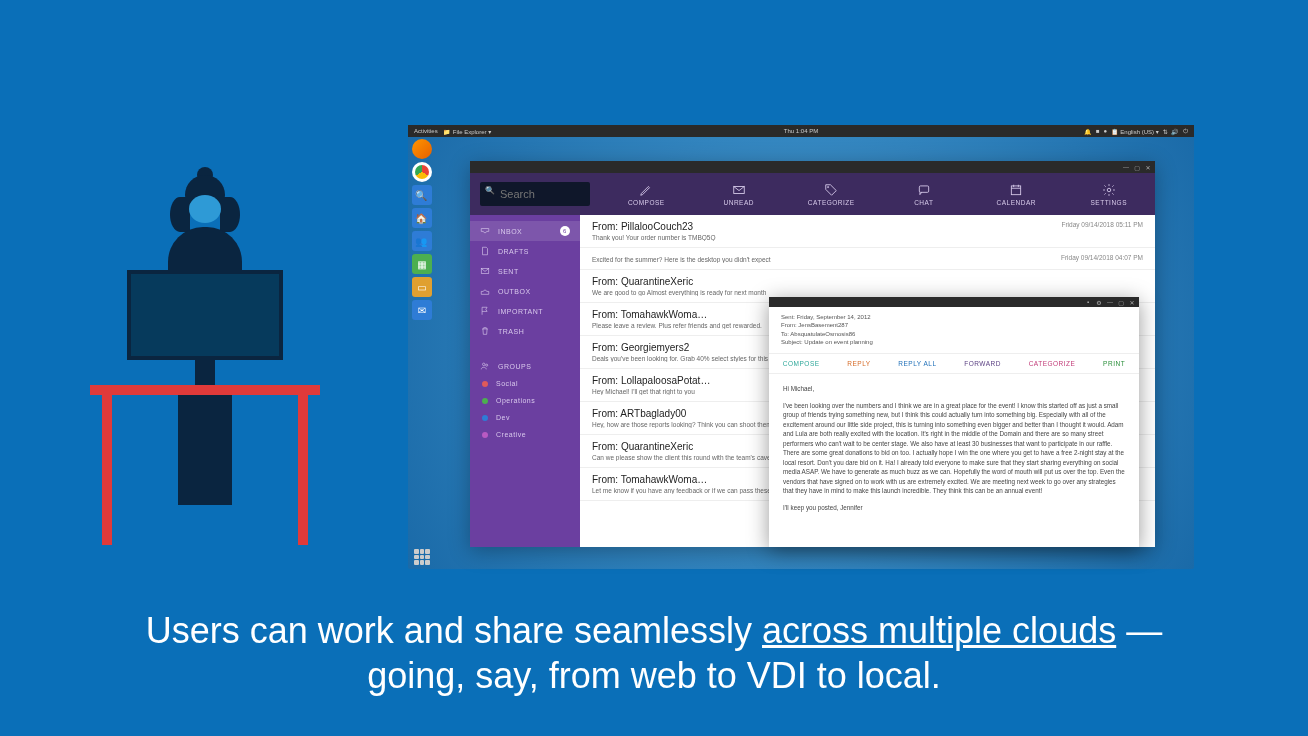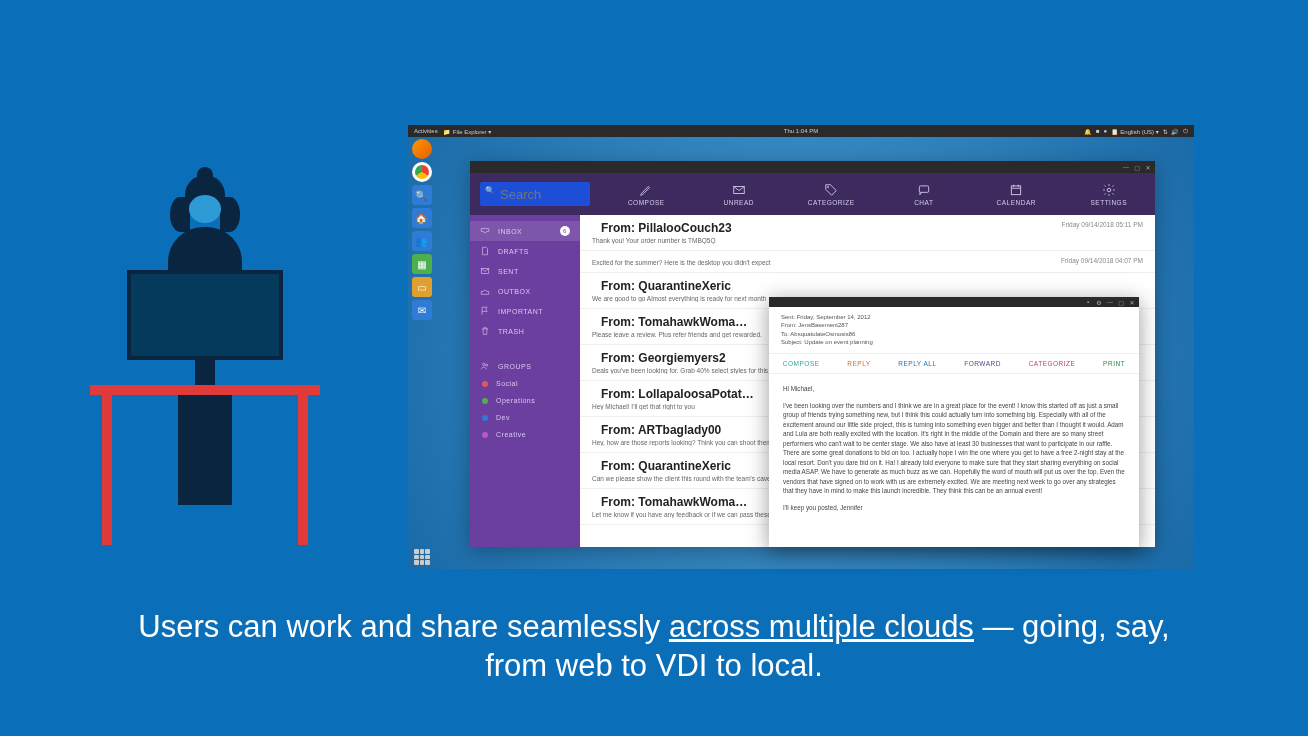--- a/index.html
+++ b/index.html
@@ -79,22 +79,22 @@
   .titlebar-btn { width:8px; height:8px; display:flex; align-items:center; justify-content:center; color:#aaa; font-size:6px; }
   .mail-toolbar {
     height: 42px; background: #3d2b5f;
     display: flex; align-items: center;
   }
   .toolbar-search {
     width: 110px; margin: 0 10px;
   }
   .toolbar-search input {
     width: 100%; height: 24px; border: none; border-radius: 2px;
-    background: #1d4ed8; color:#fff; padding-left: 20px;
-    font-size: 13px;
+    background: #0f172a; color:#fff; padding-left: 20px;
+    font-size: 11px;
   }
   .toolbar-search { position: relative; }
   .toolbar-search-icon { position:absolute; left:5px; top:4px; color:#c0a8e0; font-size:8px; }
   .toolbar-actions { display: flex; flex: 1; }
   .toolbar-btn {
     flex: 1; text-align: center; color: #d8cceb;
     font-size: 6.5px; letter-spacing: 0.5px;
     display: flex; flex-direction: column; align-items: center; justify-content: center;
     gap: 2px;
     cursor: pointer;
@@ -127,21 +127,21 @@
   .group-dot { width:6px; height:6px; border-radius:50%; margin-left:2px; }
 
   .mail-list {
     flex:1; overflow:hidden; background:#fff;
     display:flex; flex-direction:column;
   }
   .mail-item {
     padding: 6px 12px; border-bottom:1px solid #eee;
     position:relative;
   }
-  .mail-from { font-size:12px; font-weight:bold; color:#222;margin-left:9px; }
+  .mail-from { font-size:10px; font-weight:normal; color:#222; }
   .mail-preview { font-size:6.5px; color:#666; margin-top:2px; white-space:nowrap; overflow:hidden; text-overflow:ellipsis; }
   .mail-date { position:absolute; right:12px; top:6px; font-size:6.5px; color:#888; }
 
   
   .reader {
     position:absolute;
     left: 361px; top: 172px;
     width: 370px; height: 250px;
     background:#fff;
     box-shadow: 0 4px 20px rgba(0,0,0,0.4);
@@ -156,21 +156,21 @@
   .reader-action { font-size:6.5px; letter-spacing:0.5px; cursor:pointer; }
   .ra-compose{color:#2ea89a;} .ra-reply{color:#d66b28;} .ra-replyall{color:#1e6fb8;}
   .ra-forward{color:#5a3f82;} .ra-categorize{color:#c23b78;} .ra-print{color:#2a8f3a;}
   .reader-body { padding:10px 14px; font-size:6.3px; color:#444; line-height:1.5; overflow:hidden; }
   .reader-body p { margin-bottom:8px; }
 
   
   .caption {
     position:absolute; left:0; right:0; top: 608px;
     text-align:center; color:#fff;
-    font-size: 31px; line-height:1.25; font-weight:300;
+    font-size: 36px; line-height:1.25; font-weight:300;
     padding: 0 120px;
   }
   .caption .underline { text-decoration: underline; }
 </style>
 </head>
 <body>
 
 <div class="illustration">
   <div class="person-bun"></div>
   <div class="person-head"></div>

